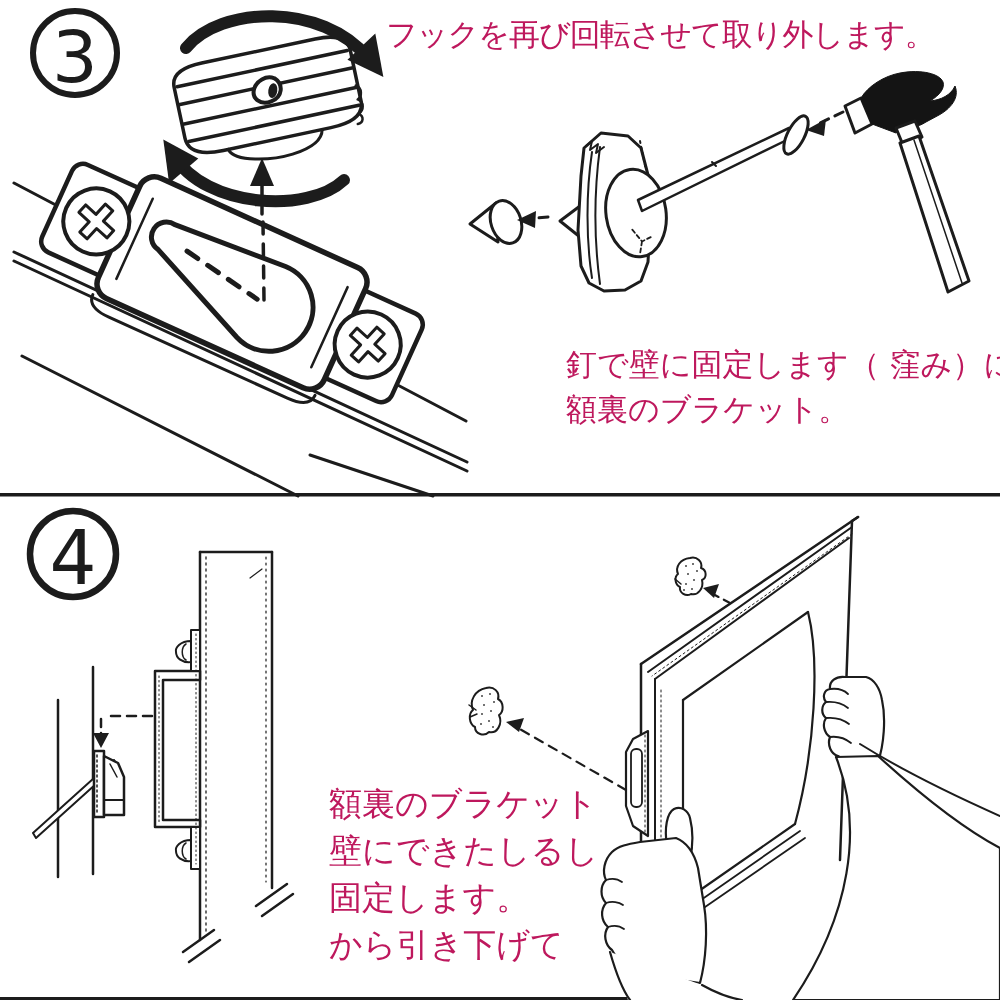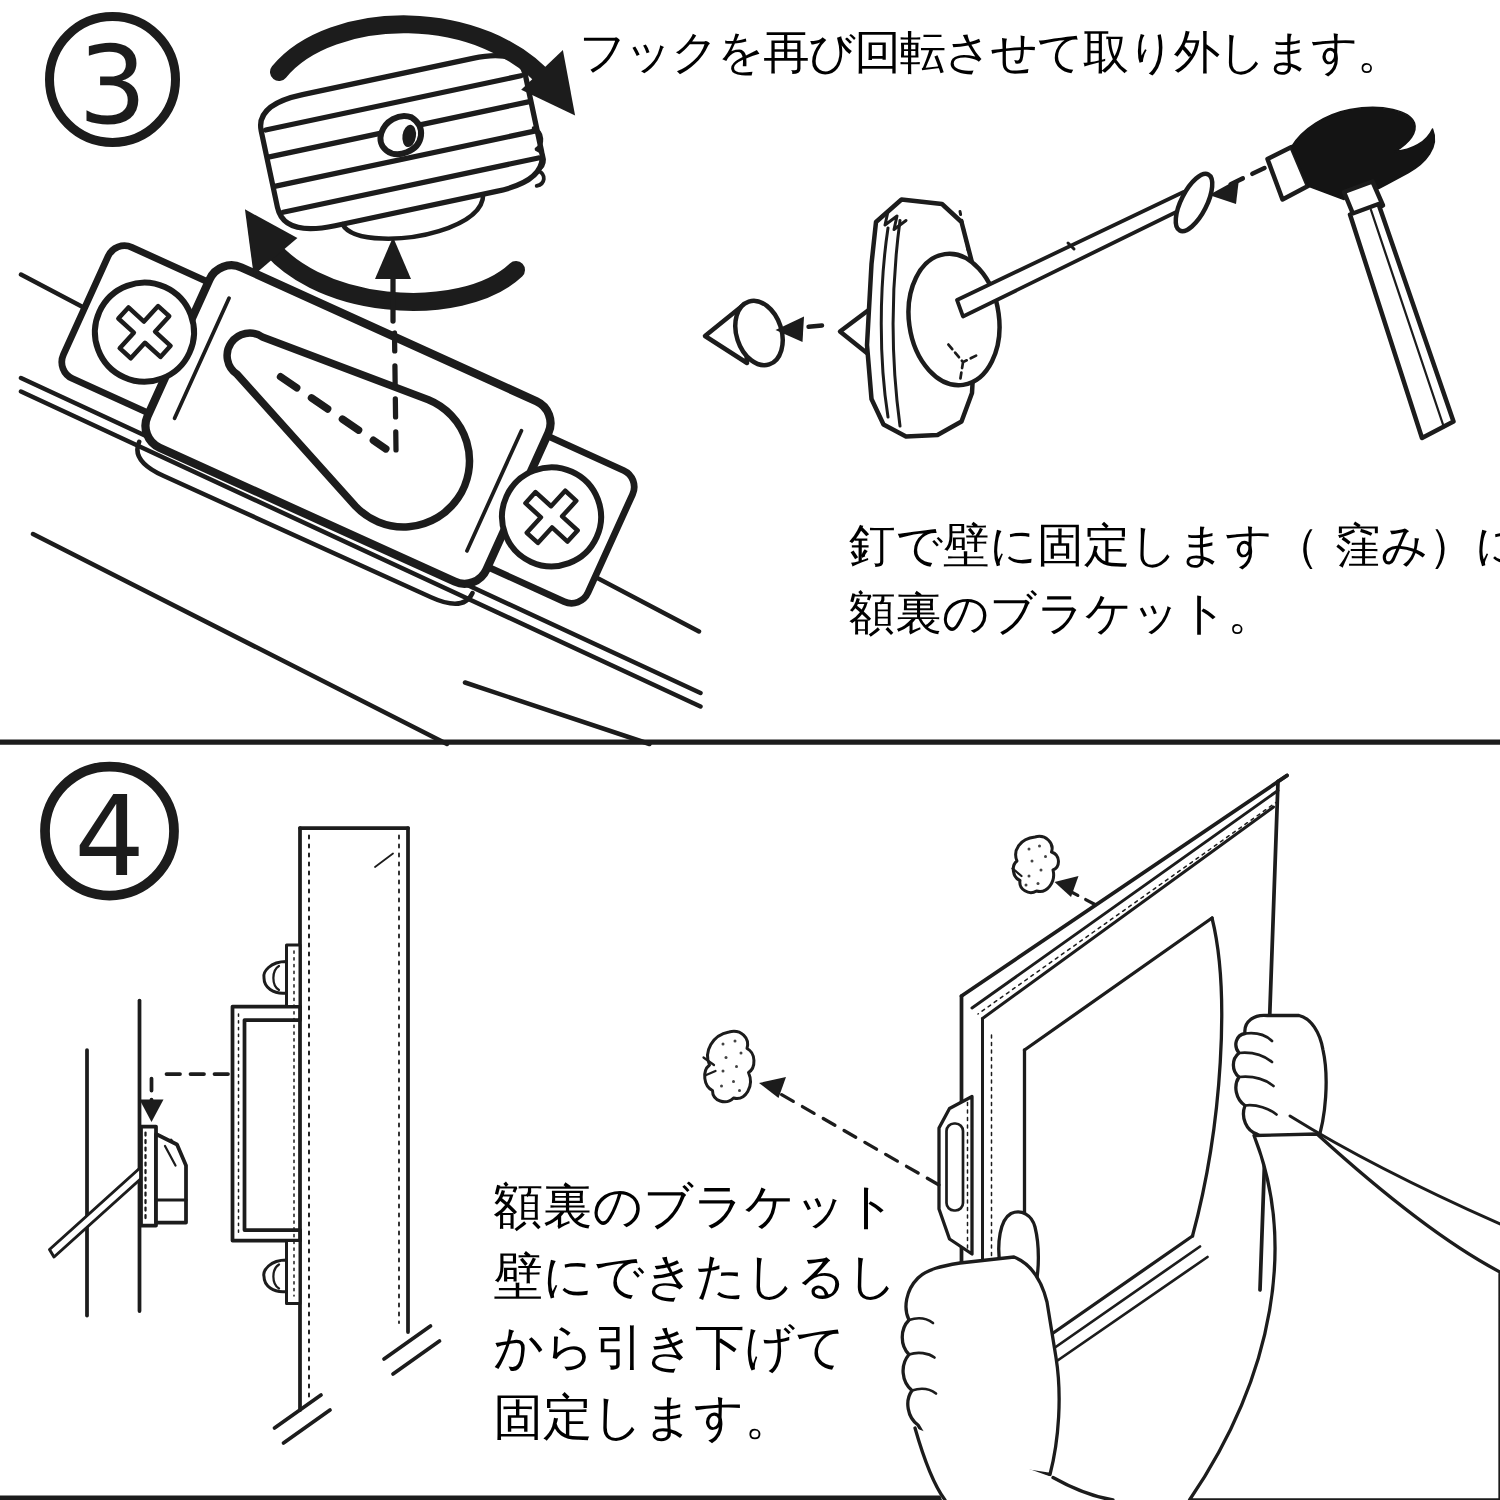--- a/index.html
+++ b/index.html
@@ -1,18 +1,18 @@
 <!DOCTYPE html>
 <html><head>
 <meta charset="utf-8">
 <style>
   html,body{margin:0;padding:0;background:#fff;}
   .canvas{position:relative;width:1000px;height:1000px;background:#ffffff;overflow:hidden;}
   .canvas svg{position:absolute;left:0;top:0;}
-  .cap{position:absolute;color:#000000;font-family:"DejaVu Sans",sans-serif;white-space:nowrap;}
+  .cap{position:absolute;color:#be185d;font-family:"DejaVu Sans",sans-serif;white-space:nowrap;}
   .cap-top{left:386px;top:14px;font-size:31px;letter-spacing:-1px;}
   .cap-mid{left:566px;top:342px;font-size:31px;line-height:45px;}
   .cap-bottom{left:329px;top:780px;font-size:33px;line-height:47px;}
   .ln{display:block;}
 </style>
 </head>
 <body>
 
 <div class="canvas">
 <svg width="1000" height="1000" viewBox="0 0 1000 1000" fill="none" stroke-linecap="round" stroke-linejoin="round">
@@ -259,16 +259,16 @@
   <div class="cap cap-top">フックを再び回転させて取り外します。</div>
 
   <div class="cap cap-mid">
     <span class="ln">釘で壁に固定します（ 窪み）に</span>
     <span class="ln">額裏のブラケット。</span>
   </div>
 
   <div class="cap cap-bottom">
     <span class="ln">額裏のブラケット</span>
     <span class="ln">壁にできたしるし</span>
+    <span class="ln">固定します。</span>
     <span class="ln">から引き下げて</span>
-    <span class="ln">固定します。</span>
   </div>
 </div>
 
 </body></html>

